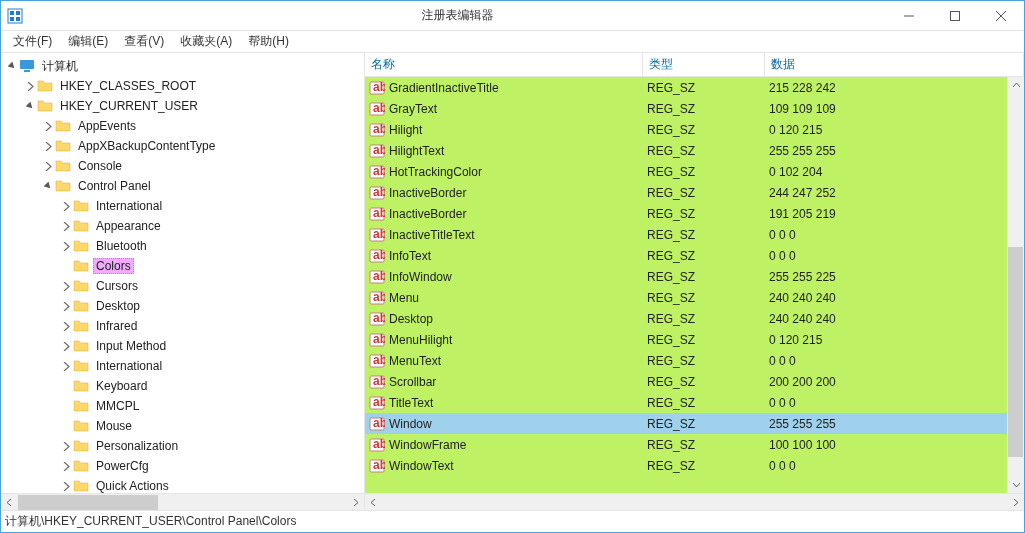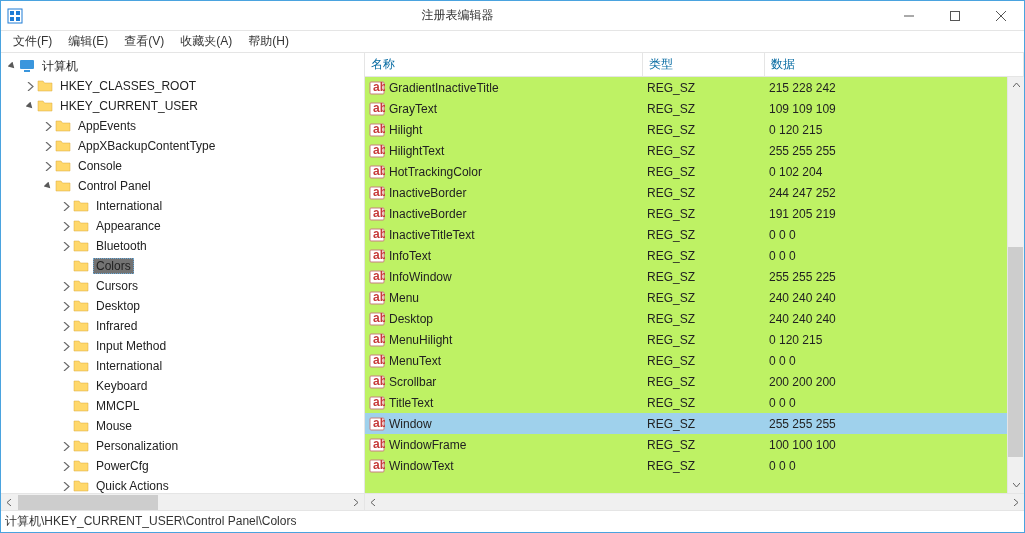--- a/index.html
+++ b/index.html
@@ -21,21 +21,21 @@
 .tree-hscroll { height: 17px; background: #f0f0f0; border-top: 1px solid #e5e5e5; display: flex; align-items: center; }
 .hsbtn { width: 17px; height: 15px; display: flex; align-items: center; justify-content: center; color: #606060; }
 .hstrack { flex: 1; height: 15px; position: relative; }
 .hthumb { position: absolute; left: 0; top: 0; height: 15px; width: 140px; background: #cdcdcd; }
 
 .tree-row { display: flex; align-items: center; height: 20px; white-space: nowrap; }
 .expander { width: 14px; display: flex; align-items: center; justify-content: center; color: #6b6b6b; }
 .expander svg { width: 9px; height: 9px; }
 .node-icon { width: 16px; height: 16px; margin-right: 4px; flex-shrink: 0; }
 .node-label { padding: 1px 3px; color: #222; }
-.node-label.selected { background: #737373; border: 1px dotted #6aa9d8; padding: 0 2px; }
+.node-label.selected { background: #f0abfc; border: 1px dotted #6aa9d8; padding: 0 2px; }
 .indent { display: inline-block; }
 
 .list-pane { flex: 1; display: flex; flex-direction: column; position: relative; }
 .list-header { height: 24px; display: flex; background: #fff; border-bottom: 1px solid #e5e5e5; flex-shrink: 0; }
 .list-header .col { display: flex; align-items: center; padding-left: 6px; color: #0369a1; border-right: 1px solid #e5e5e5; }
 .col-name { width: 278px; }
 .col-type { width: 122px; }
 .col-data { flex: 1; }
 .list-body { flex: 1; overflow: hidden; background: #bef264; position: relative; }
 .list-row { display: flex; align-items: center; height: 21px; }

